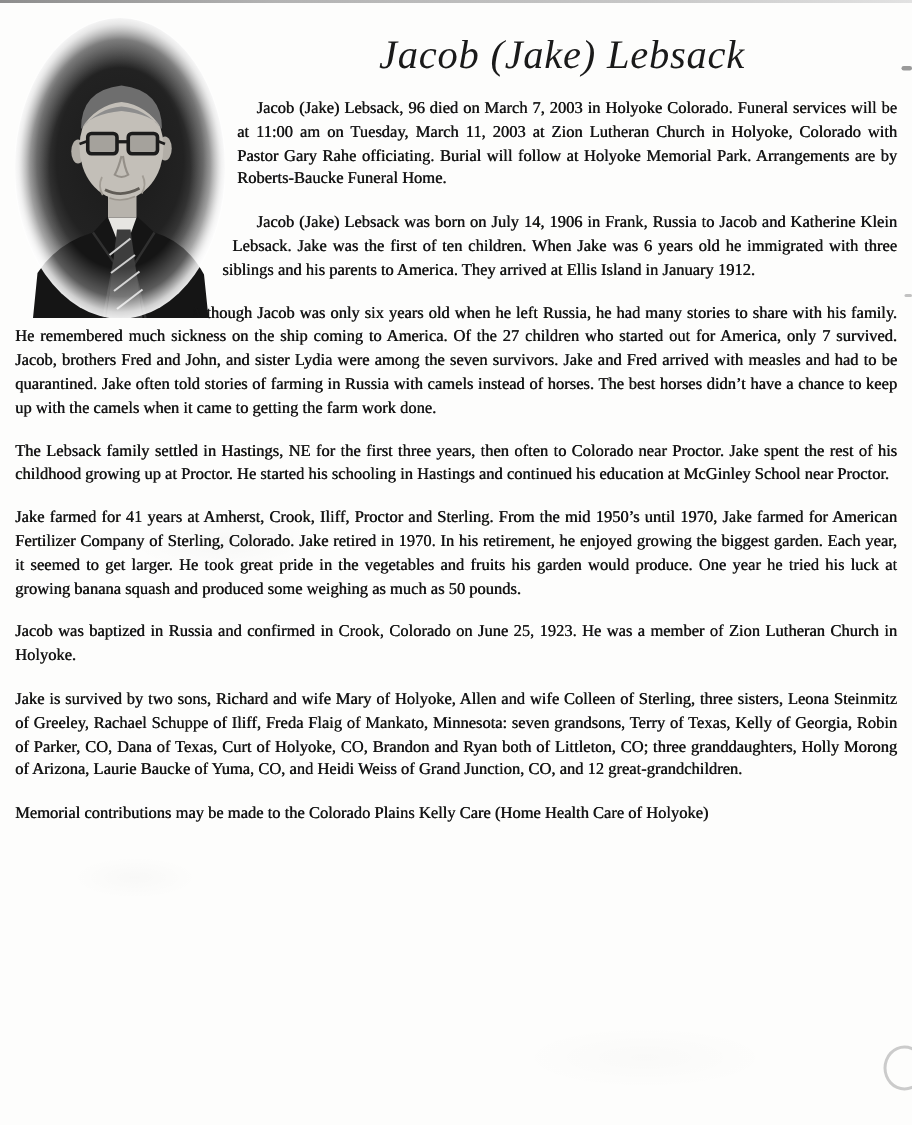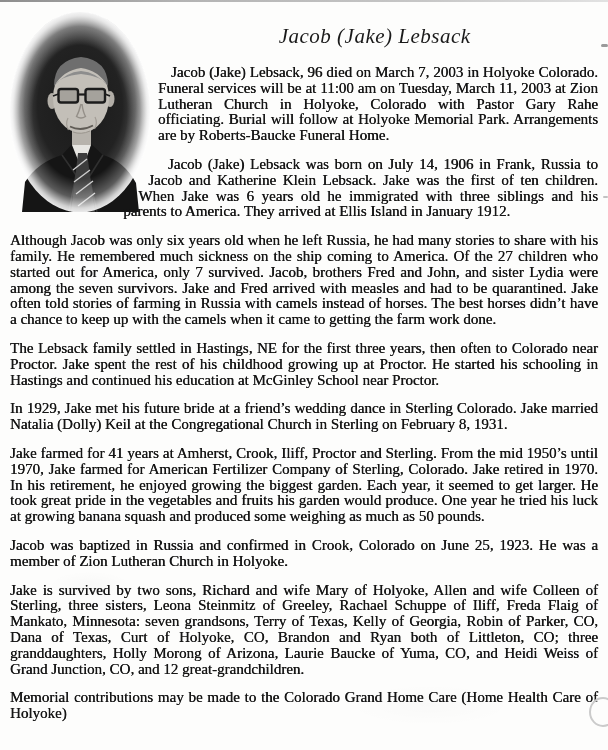--- a/index.html
+++ b/index.html
@@ -29,30 +29,30 @@
   .content{padding:2px 10px 0 10px;}
   .photo{
     float:left;
     width:140px;height:200px;
     margin:10px 8px 2px 0;
     shape-outside:ellipse(50% 50% at 50% 50%);
     shape-margin:5px;
   }
   .photo svg{display:block;width:140px;height:200px;}
   h1.title{
-    font-size:21px;
+    font-size:27px;
     font-style:italic;
     font-weight:normal;
     text-align:center;
     margin:20px 0 15px 0;
     line-height:28px;
     letter-spacing:0.5px;
   }
   p.para{
-    font-size:15px;
+    font-size:11px;
     line-height:15.8px;
     text-align:justify;
     margin:0 0 13px 0;
     color:#161616;
     text-shadow:0.3px 0 0 #161616;
   }
   p.first-indent{text-indent:13px;}
   p.last{margin-bottom:0;}
 </style>
 </head>
@@ -123,20 +123,19 @@
         <ellipse cx="70" cy="100" rx="70.5" ry="100.5" fill="url(#vigGrad)"></ellipse>
       </svg>
     </div>
 
     <h1 class="title">Jacob (Jake) Lebsack</h1>
 
     <p class="para first-indent">Jacob (Jake) Lebsack, 96 died on March 7, 2003 in Holyoke Colorado.  Funeral services will be at 11:00 am on Tuesday, March 11, 2003 at Zion Lutheran Church in Holyoke, Colorado with Pastor Gary Rahe officiating.  Burial will follow at Holyoke Memorial Park.  Arrangements are by Roberts-Baucke Funeral Home.</p>
     <p class="para first-indent">Jacob (Jake) Lebsack was born on July 14, 1906 in Frank, Russia to Jacob and Katherine Klein Lebsack.  Jake was the first of ten children.  When Jake was 6 years old he immigrated with three siblings and his parents to America.  They arrived at Ellis Island in January 1912.</p>
     <p class="para">Although Jacob was only six years old when he left Russia, he had many stories to share with his family.  He remembered much sickness on the ship coming to America.  Of the 27 children who started out for America, only 7 survived.  Jacob, brothers Fred and John, and sister Lydia were among the seven survivors.  Jake and Fred arrived with measles and had to be quarantined.  Jake often told stories of farming in Russia with camels instead of horses.  The best horses didn’t have a chance to keep up with the camels when it came to getting the farm work done.</p>
     <p class="para">The Lebsack family settled in Hastings, NE for the first three years, then often to Colorado near Proctor.  Jake spent the rest of his childhood growing up at Proctor.  He started his schooling in Hastings and continued his education at McGinley School near Proctor.</p>
-    <p class="para">In 1929, Jake met his future bride at a friend’s wedding dance in Sterling Colorado.  Jake married Natalia (Dolly) Keil at the Congregational Church in Sterling on February 8, 1931.</p>
     <p class="para">Jake farmed for 41 years at Amherst, Crook, Iliff, Proctor and Sterling.  From the mid 1950’s until 1970, Jake farmed for American Fertilizer Company of Sterling, Colorado.  Jake retired in 1970.  In his retirement, he enjoyed growing the biggest garden.  Each year, it seemed to get larger.  He took great pride in the vegetables and fruits his garden would produce.  One year he tried his luck at growing banana squash and produced some weighing as much as 50 pounds.</p>
     <p class="para">Jacob was baptized in Russia and confirmed in Crook, Colorado on June 25, 1923.  He was a member of Zion Lutheran Church in Holyoke.</p>
     <p class="para">Jake is survived by two sons, Richard and wife Mary of Holyoke, Allen and wife Colleen of Sterling, three sisters, Leona Steinmitz of Greeley, Rachael Schuppe of Iliff, Freda Flaig of Mankato, Minnesota: seven grandsons, Terry of Texas, Kelly of Georgia, Robin of Parker, CO, Dana of Texas, Curt of Holyoke, CO, Brandon and Ryan both of Littleton, CO; three granddaughters, Holly Morong of Arizona, Laurie Baucke of Yuma, CO, and Heidi Weiss of Grand Junction, CO, and 12 great-grandchildren.</p>
-    <p class="para last">Memorial contributions may be made to the Colorado Grand Home Care (Home Health Care of Holyoke)</p>
+    <p class="para last">Memorial contributions may be made to the Colorado Plains Kelly Care (Home Health Care of Holyoke)</p>
 
   </div>
 </div>
 
 </body></html>

